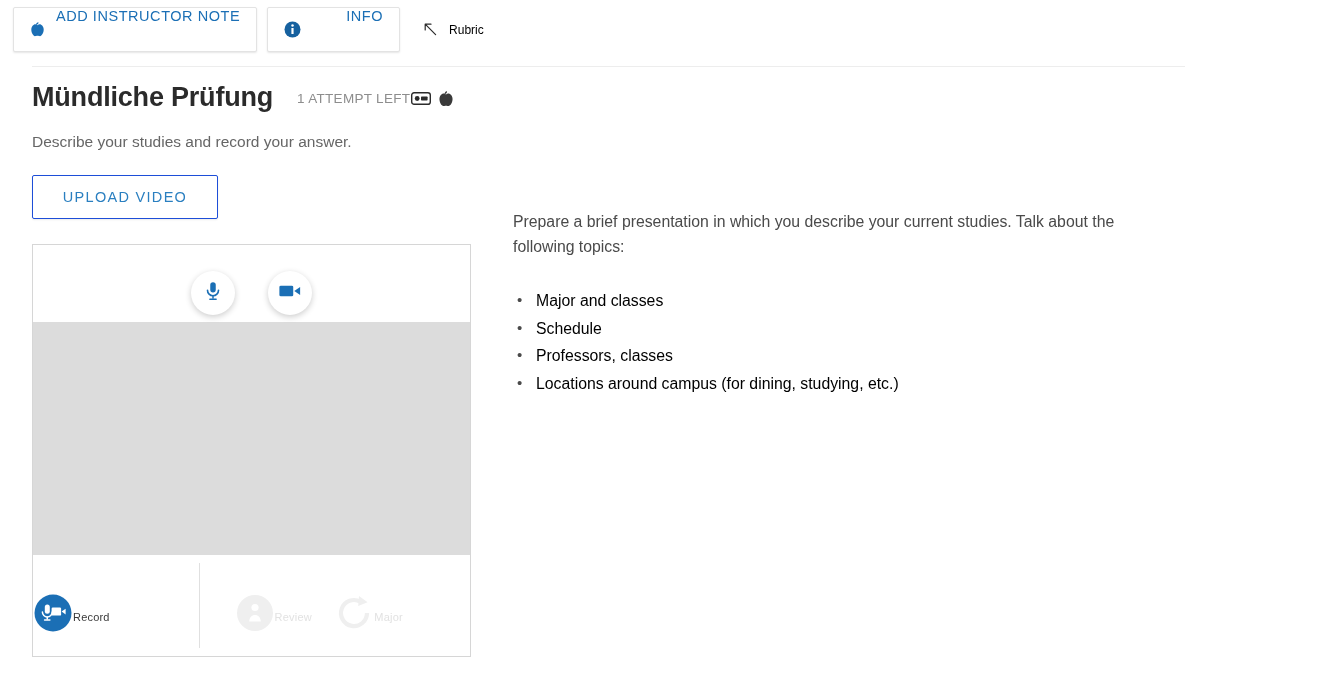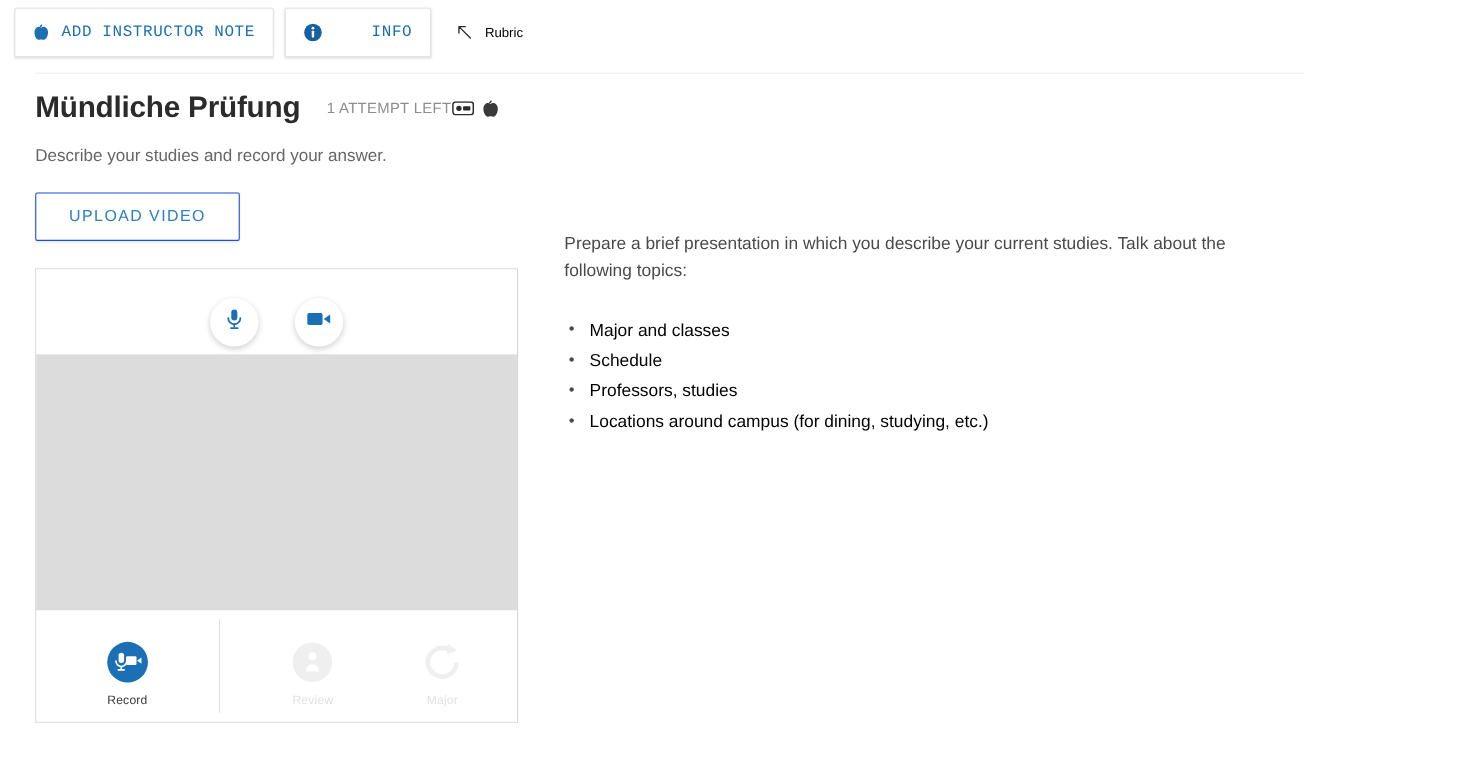--- a/index.html
+++ b/index.html
@@ -26,25 +26,23 @@
     align-items: center;
     padding-left: 13px;
   }
   .tb-btn {
     background: #ffffff;
     border: 1px solid #e3e3e3;
     border-radius: 2px;
     box-shadow: 0 1px 2px rgba(0,0,0,0.10);
     height: 45px;
     display: flex;
-    align-items: center;
     padding: 0 16px;
     cursor: pointer;
     box-sizing: border-box;
-    font-family: Liberation Mono, monospace;
   }
   .tb-btn + .tb-btn { margin-left: 10px; gap: 34px; }
   .tb-label {
     font-size: 14.5px;
     letter-spacing: 0.55px;
     color: #1b6fb5;
     text-transform: uppercase;
     white-space: nowrap;
   }
   .tb-plain {
@@ -197,23 +195,23 @@
   .rec-controls {
     height: 101px;
     flex: none;
     background: #ffffff;
     display: flex;
     align-items: stretch;
     position: relative;
   }
   .ctrl {
     display: flex;
-    flex-direction: column;
-    align-items: center;
-    justify-content: center;
+    flex-direction: row;
+    align-items: center;
+    justify-content: flex-start;
     padding-top: 14px;
     box-sizing: border-box;
   }
   .ctrl-record { width: 166px; }
   .ctrl-review { width: 136px; padding-left: 36px; }
   .ctrl-redo { width: 136px; }
   .ctrl-sep {
     position: absolute;
     left: 166px;
     top: 8px;
@@ -401,16 +399,16 @@
     </div>
   </div>
 
 </div>
 
 <div class="prompt-block">
   <p class="prompt-text">Prepare a brief presentation in which you describe your current studies. Talk about the following topics:</p>
   <ul class="topic-list">
     <li>Major and classes</li>
     <li>Schedule</li>
-    <li>Professors, studies</li>
+    <li>Professors, classes</li>
     <li>Locations around campus (for dining, studying, etc.)</li>
   </ul>
 </div>
 
 </body></html>

